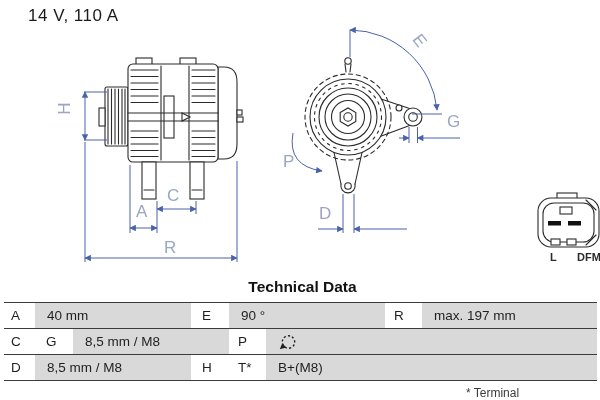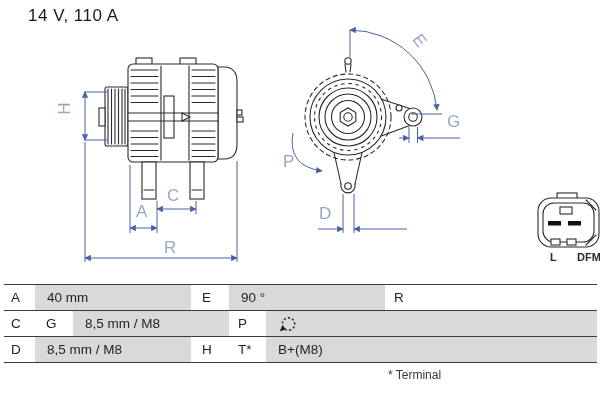--- a/index.html
+++ b/index.html
@@ -1,18 +1,18 @@
 <!DOCTYPE html>
 <html><head>
 <meta charset="utf-8">
 <style>
   html,body{margin:0;padding:0;background:#fff;}
   .screen{
     position:relative;width:600px;height:400px;background:#fff;overflow:hidden;
-    font-family:"Liberation Sans",sans-serif;color:#1f1f1f;
+    font-family:"Liberation Sans",sans-serif;color:#1f1f1f;text-align:center;
   }
   .title{
     position:absolute;left:28px;top:6px;font-size:17px;color:#1a1a1a;letter-spacing:.5px;
   }
   svg.drawing{position:absolute;left:0;top:0;}
   .ink{stroke:#2b2b2b;stroke-width:1.1;fill:none;stroke-linecap:round;}
   .inkf{stroke:#2b2b2b;stroke-width:1.1;fill:#fff;}
   .dimline{stroke:#4a63a8;stroke-width:1;fill:none;}
   .dim-label{
     position:absolute;font-size:17px;color:#9aa6c4;line-height:1;
@@ -189,28 +189,30 @@
   <span class="dim-label" style="left:164px;top:239px;">R</span>
   <span class="dim-label rot-e" style="left:414px;top:32px;">E</span>
   <span class="dim-label" style="left:447px;top:113px;">G</span>
   <span class="dim-label" style="left:283px;top:153px;">P</span>
   <span class="dim-label" style="left:319px;top:205px;">D</span>
 
   <span class="conn-label" style="left:550px;top:252px;">L</span>
   <span class="conn-label" style="left:577px;top:252px;">DFM</span>
 
   <div class="tech">
+    <div class="tech-heading">Technical Data</div>
 
     <div class="ttable">
       <div class="trow">
         <div class="tkey k1">A</div>
         <div class="tval v1">40 mm</div>
         <div class="tkey k2">E</div>
         <div class="tval v2">90 °</div>
         <div class="tkey k3">R</div>
+        <div class="tval v3">max. 197 mm</div>
       </div>
       <div class="trow">
         <div class="tkey k1">C</div>
         <div class="tkey k2">G</div>
         <div class="tval v2">8,5 mm / M8</div>
         <div class="tkey k3">P</div>
         <div class="tval v3">
           <svg class="rot-icon" width="20" height="18" viewBox="0 0 20 18">
             <circle cx="10.5" cy="9" r="6.2" fill="none" stroke="#1f1f1f" stroke-width="1.4" stroke-dasharray="2.1,2.1" transform="rotate(25 10.5 9)"></circle>
             <polygon points="1.8,16.2 8.2,14.6 4.3,10.2" fill="#1f1f1f"></polygon>

